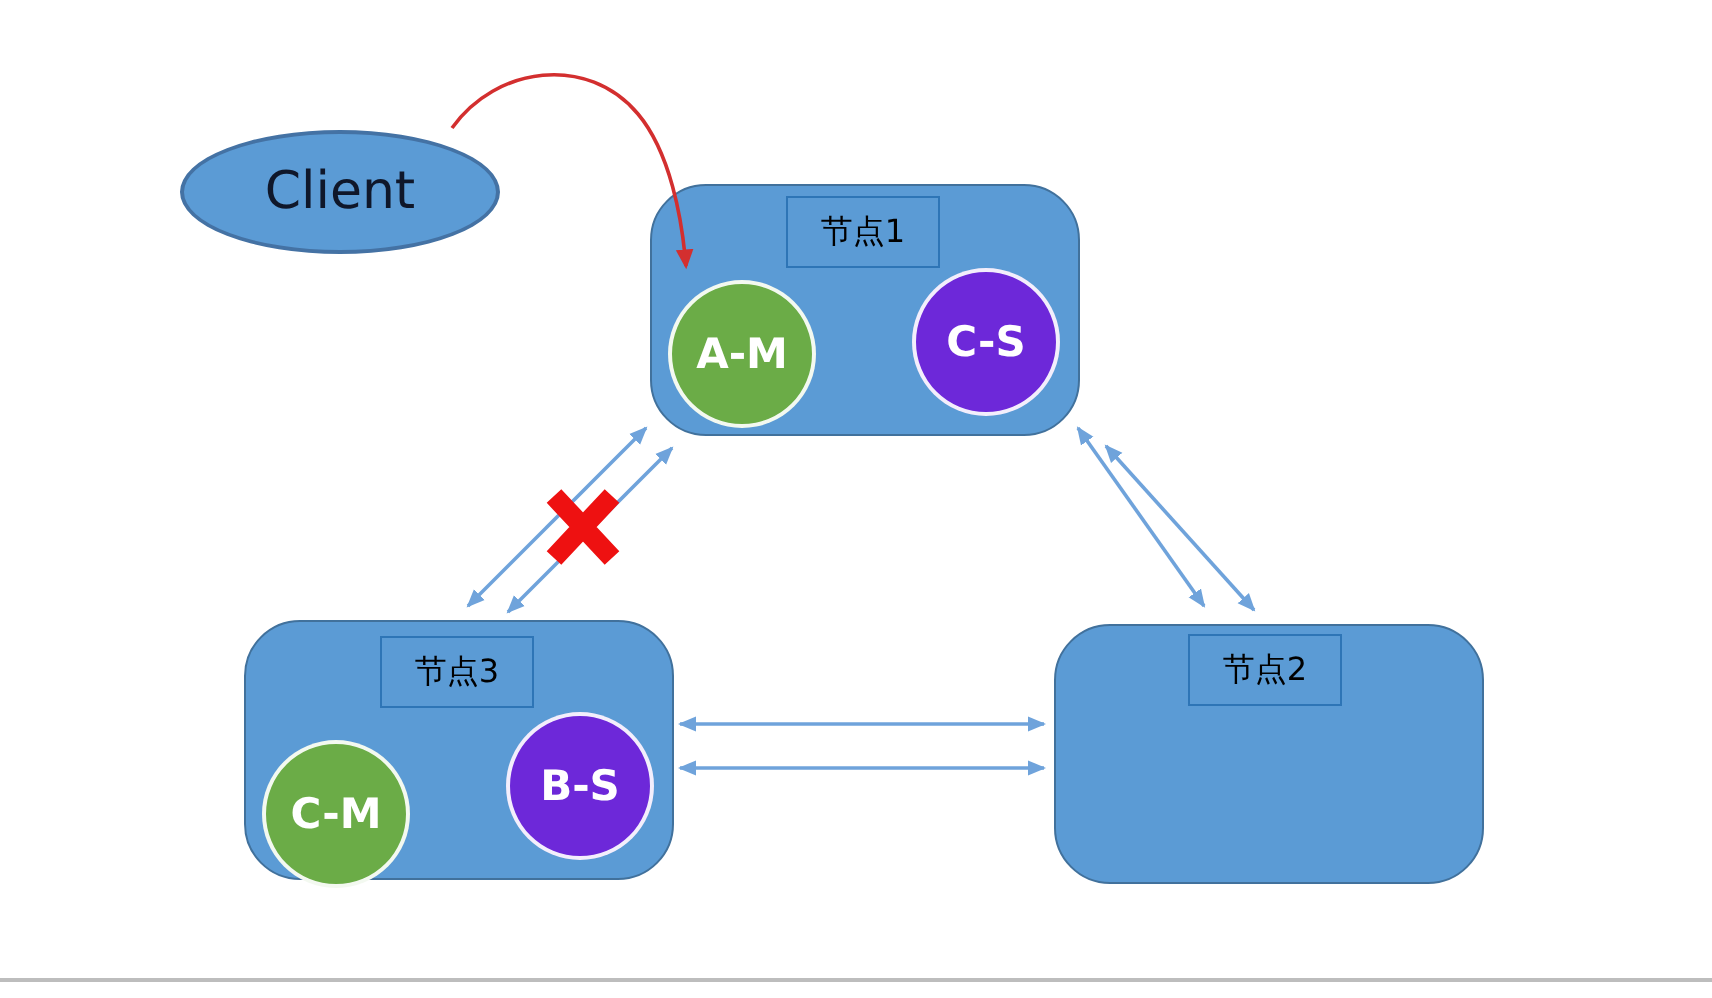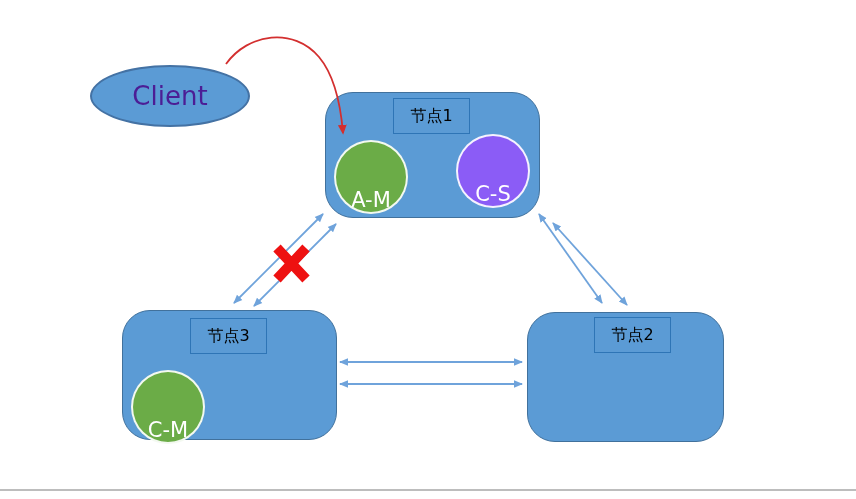--- a/index.html
+++ b/index.html
@@ -6,49 +6,49 @@
   .canvas {
     position:relative; width:856px; height:499px; background:#ffffff;
     font-family:"DejaVu Sans","Liberation Sans",sans-serif; overflow:hidden;
   }
   .layer { position:absolute; left:0; top:0; width:856px; height:499px; z-index:5; pointer-events:none; }
 
   .client {
     position:absolute; left:90px; top:65px; width:160px; height:62px;
     background:#5B9BD5; border:2px solid #4472A4; border-radius:50%;
     display:flex; align-items:center; justify-content:center;
-    color:#4c1d95; font-size:26px; box-sizing:border-box; z-index:2;
+    color:#0f172a; font-size:26px; box-sizing:border-box; z-index:2;
   }
 
   .node {
     position:absolute; background:#5B9BD5; border:1.5px solid #41719C;
     border-radius:28px; box-sizing:border-box; z-index:1;
   }
   #node1 { left:325px; top:92px;  width:215px; height:126px; }
-  #node2 { left:527px; top:312px; width:197px; height:130px; }
+  #node2 { left:527px; top:312px; width:215px; height:130px; }
   #node3 { left:122px; top:310px; width:215px; height:130px; }
 
   .node-label {
     position:absolute; width:77px; height:36px;
     background:#5B9BD5; border:1.5px solid #2E75B6;
     display:flex; align-items:center; justify-content:center;
     color:#000000; font-size:16px; box-sizing:border-box;
   }
   #node1 .node-label { left:67px; top:5px; }
   #node2 .node-label { left:66px; top:4px; }
   #node3 .node-label { left:67px; top:7px; }
 
   .circle {
     position:absolute; width:74px; height:74px; border-radius:50%;
     border:2px solid rgba(255,255,255,0.92); box-sizing:border-box;
-    display:flex; align-items:flex-end; justify-content:center;
-    color:#ffffff; font-size:21px;
+    display:flex; align-items:center; justify-content:center;
+    color:#ffffff; font-size:21px;font-weight:bold;
   }
   .circle.green  { background:#6BAC47; }
-  .circle.yellow { background:#8b5cf6; }
+  .circle.yellow { background:#6d28d9; }
 
   #node1 .c0 { left:8px;   top:47px; }
   #node1 .c1 { left:130px; top:41px; }
   #node2 .c0 { left:8px;   top:43px; }
   #node2 .c1 { left:128px; top:42px; }
   #node3 .c0 { left:8px;   top:59px; }
   #node3 .c1 { left:130px; top:45px; }
 
   .divider {
     position:absolute; left:0; top:489px; width:856px; height:2px;
@@ -109,16 +109,19 @@
     </div>
   </div>
 
   <div class="node" id="node3">
     <div class="node-label">
       <span>节点3</span>
     </div>
     <div class="circle green c0">
       <span>C-M</span>
     </div>
+    <div class="circle yellow c1">
+      <span>B-S</span>
+    </div>
   </div>
 
   <div class="divider"></div>
 </div>
 
 </body></html>

